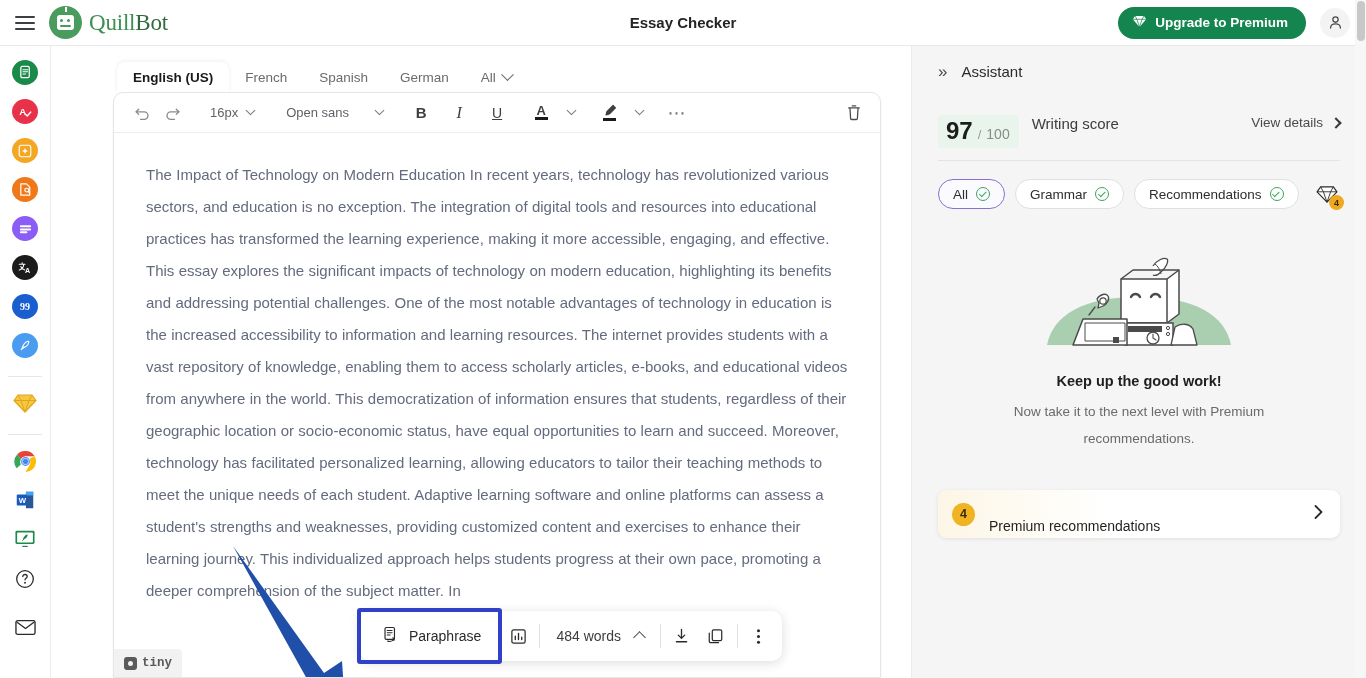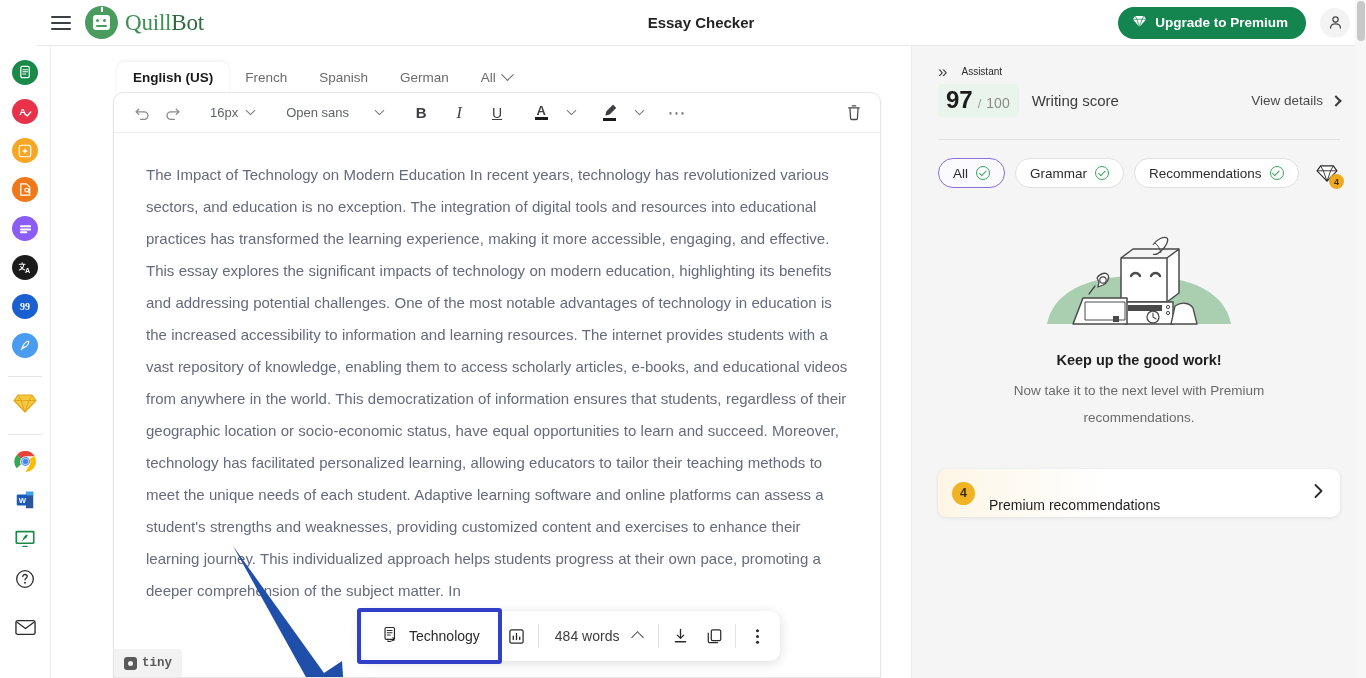--- a/index.html
+++ b/index.html
@@ -10,21 +10,21 @@
     overflow: hidden;
   }
   .app { position: relative; width: 1366px; height: 678px; display: flex; flex-direction: column; }
 
   
   .topbar {
     height: 46px; min-height: 46px;
     background: #ffffff;
     border-bottom: 1px solid #e8e8e8;
     display: flex; align-items: center;
-    position: relative; z-index: 30; margin-left: 36px;
+    position: relative; z-index: 30;
   }
   .hamburger {
     width: 20px; height: 14px; margin-left: 15px; margin-right: 14px;
     display: flex; flex-direction: column; justify-content: space-between;
     cursor: pointer;
   }
   .hamburger span { display: block; height: 2px; background: #3c4043; border-radius: 1px; }
 
   .brand { display: flex; align-items: center; gap: 7px; cursor: pointer; }
   .brand-logo {
@@ -225,25 +225,25 @@
     background: #f5f5f5;
     border-left: 1px solid #ececec;
     display: flex; flex-direction: column;
     padding: 0 26px;
   }
   .assist-head {
     display: flex; align-items: center; gap: 14px;
     height: 44px; padding-top: 6px;
   }
   .dbl-chev { color: #4a4a4a; font-size: 17px; cursor: pointer; line-height: 1; }
-  .assist-title { font-size: 10px; color: #2b2b2b; }
+  .assist-title { font-size: 15px; color: #2b2b2b; }
 
   .score-row {
-    display: flex; align-items: center;
-    height: 46px; margin-top: 4px;
+    display: flex; align-items: flex-start;
+    height: 46px; margin-top: 25px;
     border-bottom: 1px solid #e4e4e4;
     padding-bottom: 32px;
   }
   .score-pill {
     background: #e9f5ec; border-radius: 4px;
     padding: 2px 9px 3px 8px;
     display: flex; align-items: baseline; gap: 5px;
   }
   .score-num { font-size: 24px; font-weight: bold; color: #1c1c1c; }
   .score-slash { font-size: 13px; color: #9a9a9a; }
@@ -528,21 +528,21 @@
           <div class="para-bar">
             <div class="para-btn">
               <span>
                 <svg width="17" height="17" viewBox="0 0 18 18" fill="none">
                     <rect x="3.2" y="1.6" width="10" height="12.6" rx="1.4" stroke="#2a2a2a" stroke-width="1.25"></rect>
                     <path d="M5.5 4.8h5.2M5.5 7.2h5.2M5.5 9.6h3.2" stroke="#2a2a2a" stroke-width="1.1" stroke-linecap="round"></path>
                     <path d="M6 16c2.6.9 5.4-.2 6.6-2.2" stroke="#2a2a2a" stroke-width="1.2" stroke-linecap="round"></path>
                     <path d="M11.4 12.5l1.5 1.1-.4 1.8" stroke="#2a2a2a" stroke-width="1.2" stroke-linecap="round" stroke-linejoin="round"></path>
                   </svg>
               </span>
-              <span>Technology</span>
+              <span>Paraphrase</span>
             </div>
             <div class="pb-icon">
               <svg width="17" height="17" viewBox="0 0 18 18" fill="none">
                   <rect x="2" y="2" width="14" height="14" rx="1.8" stroke="#2a2a2a" stroke-width="1.3"></rect>
                   <path d="M5.6 12.2V8.6M9 12.2V5.6M12.4 12.2v-2.6" stroke="#2a2a2a" stroke-width="1.4" stroke-linecap="round"></path>
                 </svg>
             </div>
             <div class="pb-sep"></div>
             <div class="wordcount">484 words</div>
             <div class="chev-up"></div>

